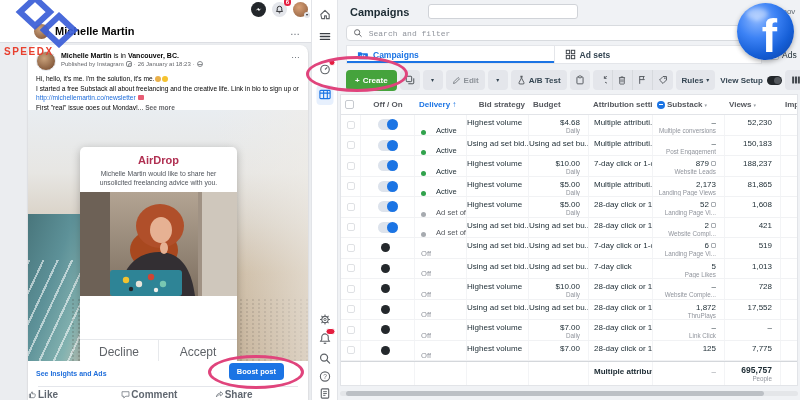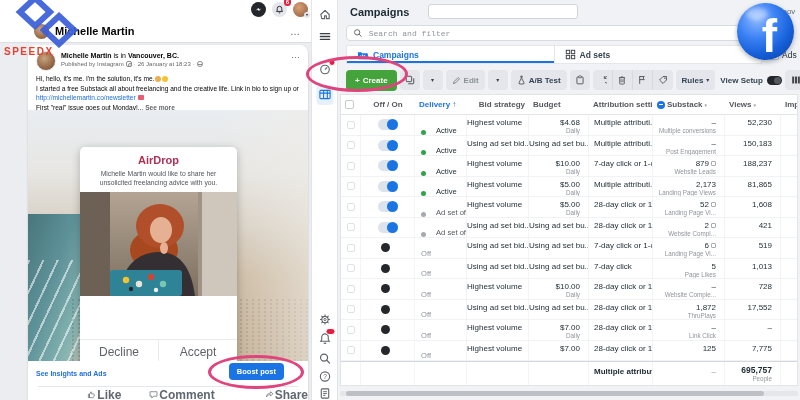--- a/index.html
+++ b/index.html
@@ -62,21 +62,21 @@
   .ad-body{font-size:6.8px;color:#50555c;text-align:center;margin:3px 10px 5px;line-height:9px}
   .ad-photo{display:block;width:157px;height:104px}
   .ad-btns{position:absolute;left:0;bottom:0;width:100%;height:25px;border-top:1px solid #e7e9ec;display:flex;background:#fff}
   .ad-btn{flex:1;display:flex;align-items:center;justify-content:center;font-size:12px;color:#5f6368}
   .ad-btn.first{border-right:1px solid #e7e9ec}
   .p-insights{position:absolute;left:8px;top:325px;font-size:7px;font-weight:bold;color:#216fdb}
   .boost{position:absolute;right:24px;top:318px;background:#1b74e4;color:#fff;font-size:7.5px;font-weight:bold;
          padding:4px 8px;border-radius:4px}
   .p-divider{position:absolute;left:10px;right:10px;top:341px;height:1px;background:#e4e6eb}
   .p-actions{position:absolute;left:0;right:0;top:343px;height:13px;display:flex}
-  .p-action{flex:1;display:flex;align-items:center;justify-content:flex-end;gap:1px;font-size:12px;font-weight:bold;color:#606770}
+  .p-action{flex:1;display:flex;align-items:center;justify-content:flex-start;gap:1px;font-size:10px;font-weight:bold;color:#606770}
 
   .wm-logo{position:absolute;left:14px;top:-6px;z-index:120;opacity:.93}
   .wm-text{position:absolute;left:4px;top:46px;z-index:120;color:#e8402f;font-size:10px;font-weight:bold;letter-spacing:1.5px}
 
   
   .rail{position:absolute;left:311px;top:0;width:27px;height:400px;background:#fff;
         border-left:1px solid #e2e4e8;border-right:1px solid #e2e4e8}
   .rit{position:absolute;left:50%;transform:translateX(-50%)}
   .camp-active{background:#e7f0fd;border-radius:4px;padding:2px 2px 0 2px}
   .rbadge{position:absolute;top:-3px;right:-4px;width:7px;height:7px;border-radius:50%;background:#e41e3f;border:1px solid #fff}

